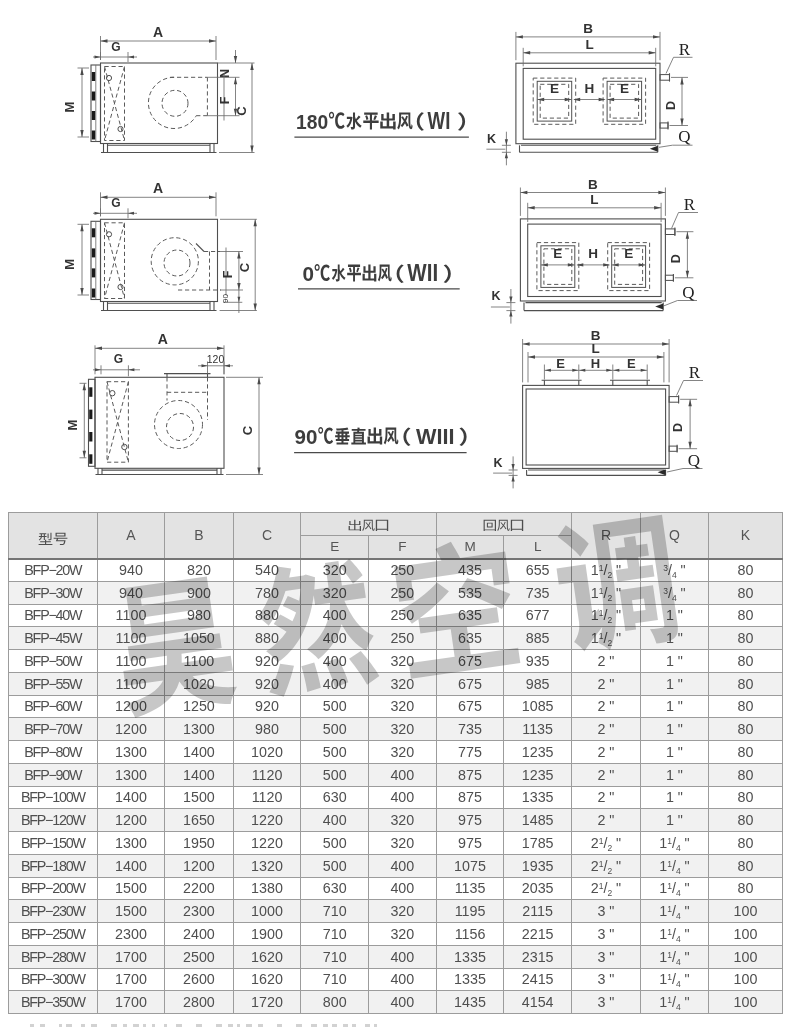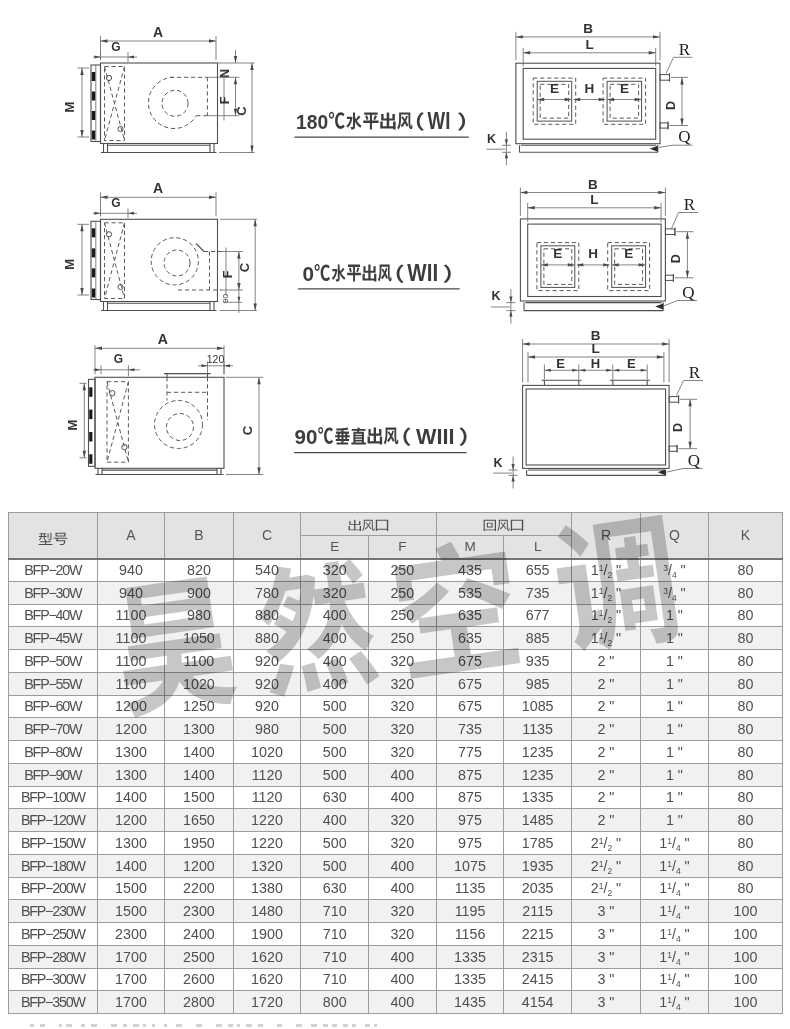--- a/index.html
+++ b/index.html
@@ -783,21 +783,21 @@
 <td>1135</td>
 <td>2035</td>
 <td>2<sup>1</sup>/<sub>2</sub> "</td>
 <td>1<sup>1</sup>/<sub>4</sub> "</td>
 <td>80</td>
 </tr>
 <tr class="alt">
 <td>BFP−230W</td>
 <td>1500</td>
 <td>2300</td>
-<td>1480</td>
+<td>1000</td>
 <td>710</td>
 <td>320</td>
 <td>1195</td>
 <td>2115</td>
 <td>3 "</td>
 <td>1<sup>1</sup>/<sub>4</sub> "</td>
 <td>100</td>
 </tr>
 <tr>
 <td>BFP−250W</td>

